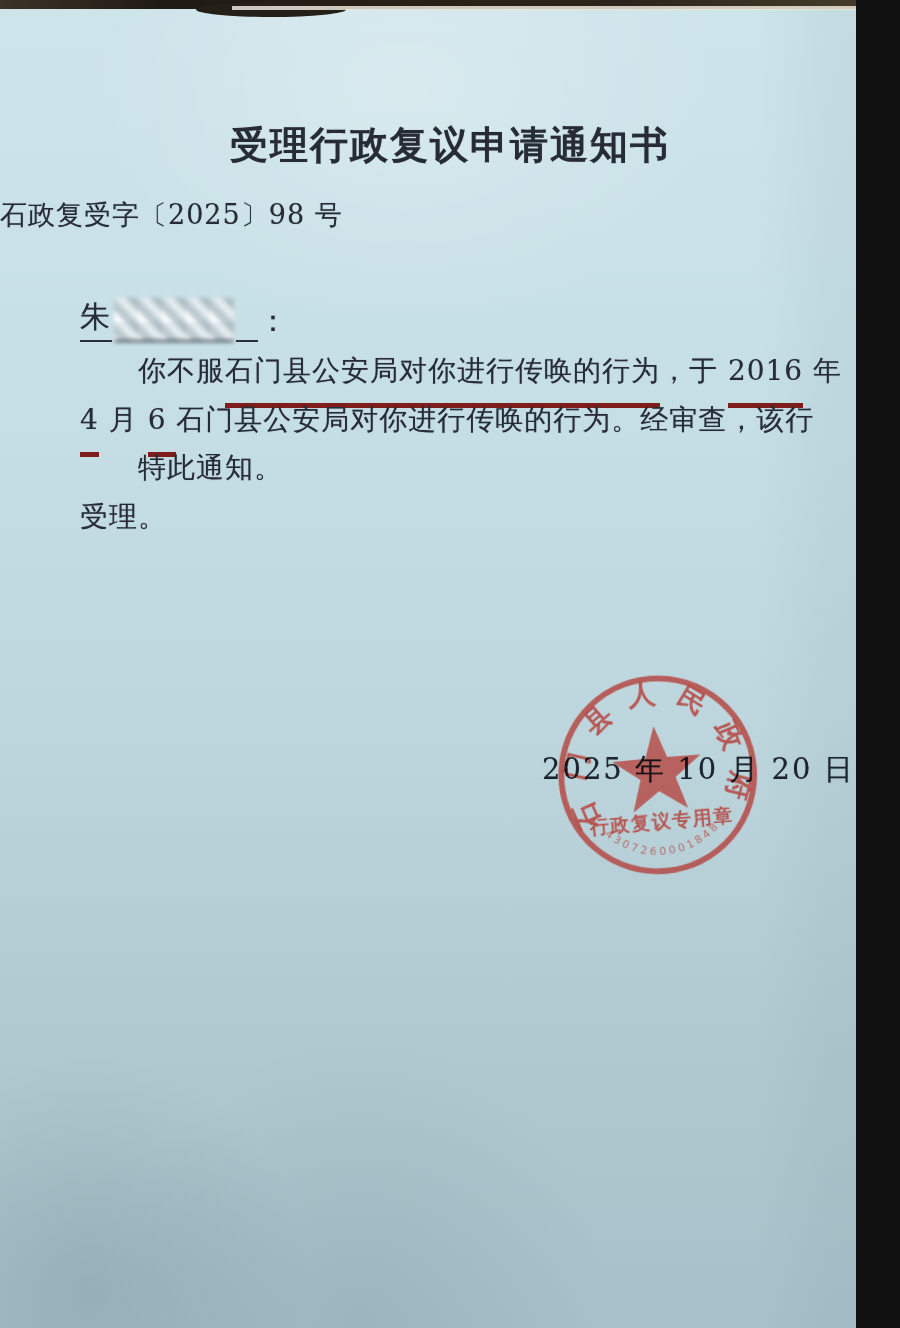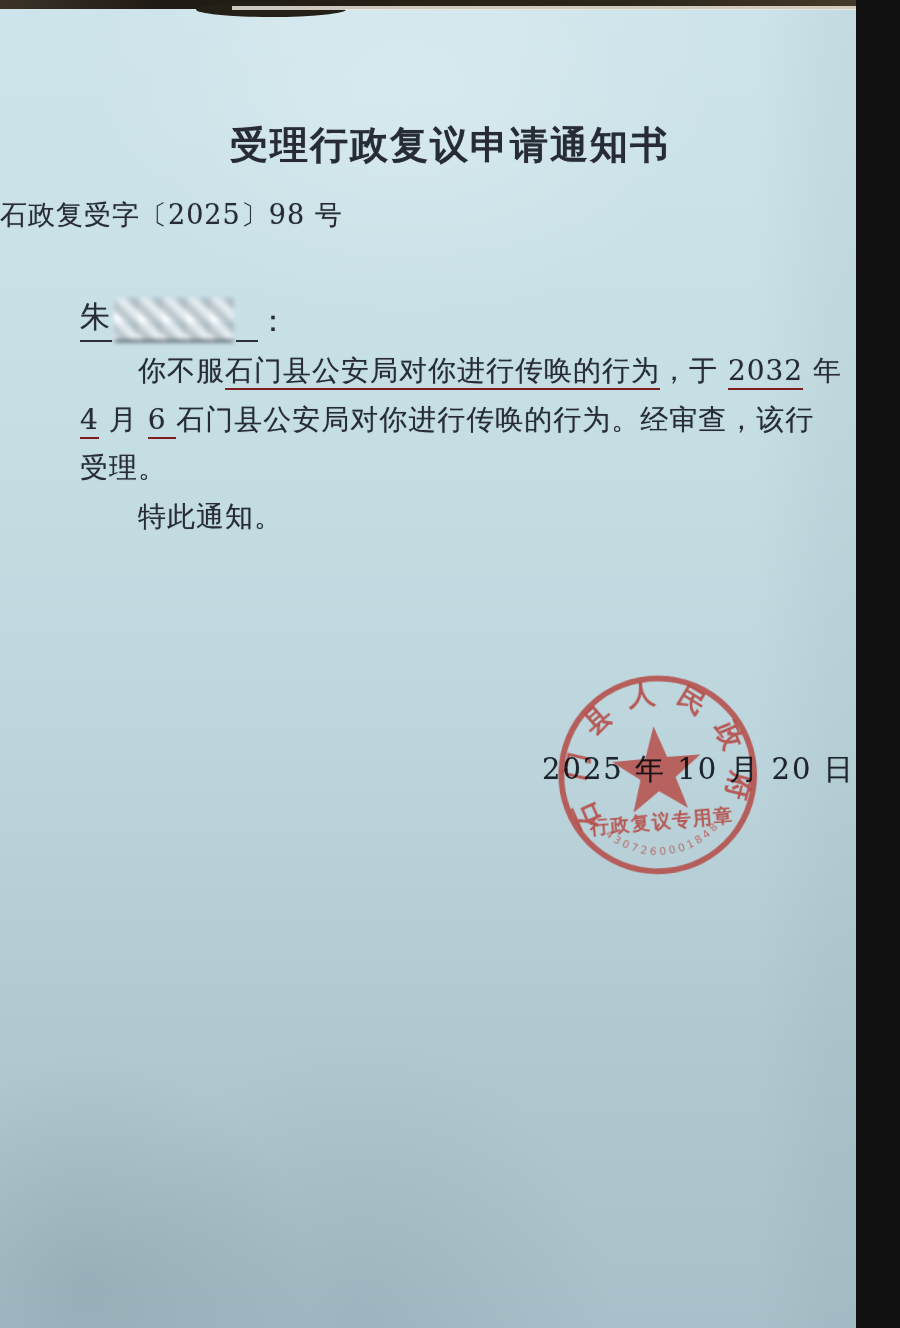--- a/index.html
+++ b/index.html
@@ -52,21 +52,21 @@
     background:
       linear-gradient(45deg, rgba(255,255,255,.95) 25%, rgba(186,198,204,.9) 25% 50%, rgba(228,235,238,.95) 50% 75%, rgba(168,182,190,.85) 75%);
     background-size:24px 24px;
     filter:blur(2px);
     border-radius:3px;
   }
   .blankline{display:inline-block;width:22px;border-bottom:2px solid #2a2f3a;height:40px;}
   .body-par{position:absolute;left:80px;top:352px;width:740px;font-size:28px;letter-spacing:1px;}
   .bline{height:48.5px;white-space:nowrap;}
   .bline.indent{padding-left:58px;}
-  .bline .u{border-bottom:2px solid #7f1d1d;padding-bottom:1px;}
+  .bline .u{border-bottom:5px solid #7f1d1d;padding-bottom:16px;}
   .date-line{
     position:absolute;left:542px;top:750px;font-size:29px;letter-spacing:2px;z-index:3;
     mix-blend-mode:multiply;
   }
   .seal{
     position:absolute;left:552px;top:672px;width:212px;height:212px;z-index:2;
     transform:rotate(-5deg);opacity:.92;filter:blur(.4px);
   }
 </style>
 </head>
@@ -83,24 +83,24 @@
   <div class="docnum ink">石政复受字〔2025〕98 号</div>
 
   <div class="addressee ink">
     <span class="surname">朱</span>
       <span class="redaction"></span>
       <span class="blankline"></span>
       <span>：</span>
   </div>
 
   <div class="body-par ink">
-      <div class="bline indent"><span>你不服</span><span class="u">石门县公安局对你进行传唤的行为</span><span>，于 </span><span class="u">2032</span><span> 年</span></div>
+      <div class="bline indent"><span>你不服</span><span class="u">石门县公安局对你进行传唤的行为</span><span>，于 </span><span class="u">2016</span><span> 年</span></div>
       <div class="bline"><span class="u">4</span><span> 月 </span><span class="u"> 6 </span><span> 石门县公安局对你进行传唤的行为。经审查，该行</span></div>
+      <div class="bline indent"><span>特此通知。</span></div>
       <div class="bline"><span>受理。</span></div>
-      <div class="bline indent"><span>特此通知。</span></div>
     </div>
 
   <div class="date-line ink">2025 年 10 月 20 日</div>
 
   <svg class="seal" viewBox="0 0 200 200">
     <defs>
       <path id="arcTop" d="M 56.3 149 A 68 68 0 1 1 143.7 149" fill="none"></path>
       <path id="arcBottom" d="M 46 150 A 76 76 0 0 0 154 150" fill="none"></path>
     </defs>
     <circle cx="100" cy="97" r="91" fill="none" stroke="#b5423c" stroke-width="5.5" opacity="0.88"></circle>

